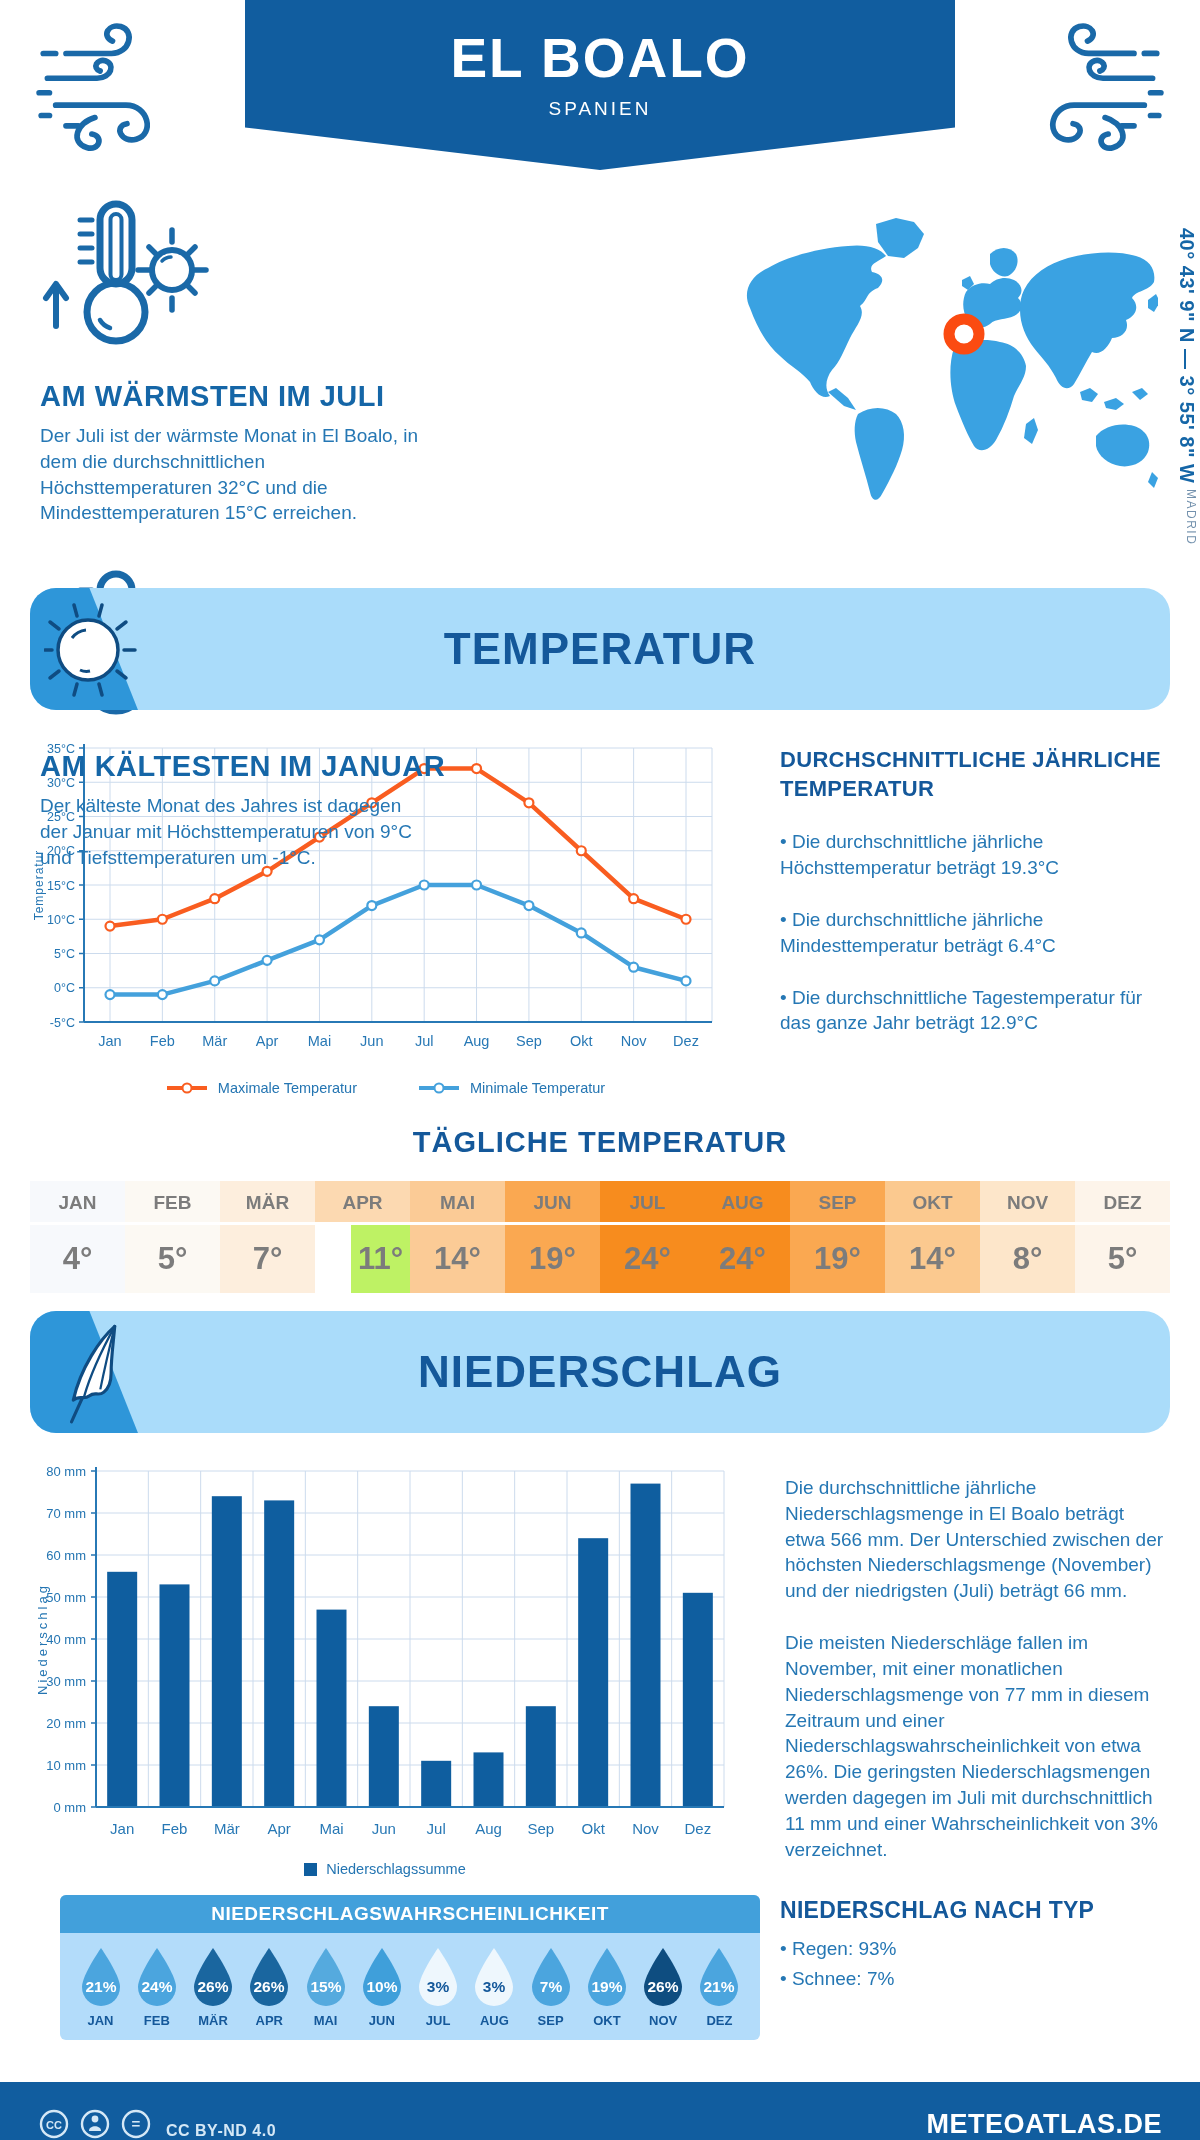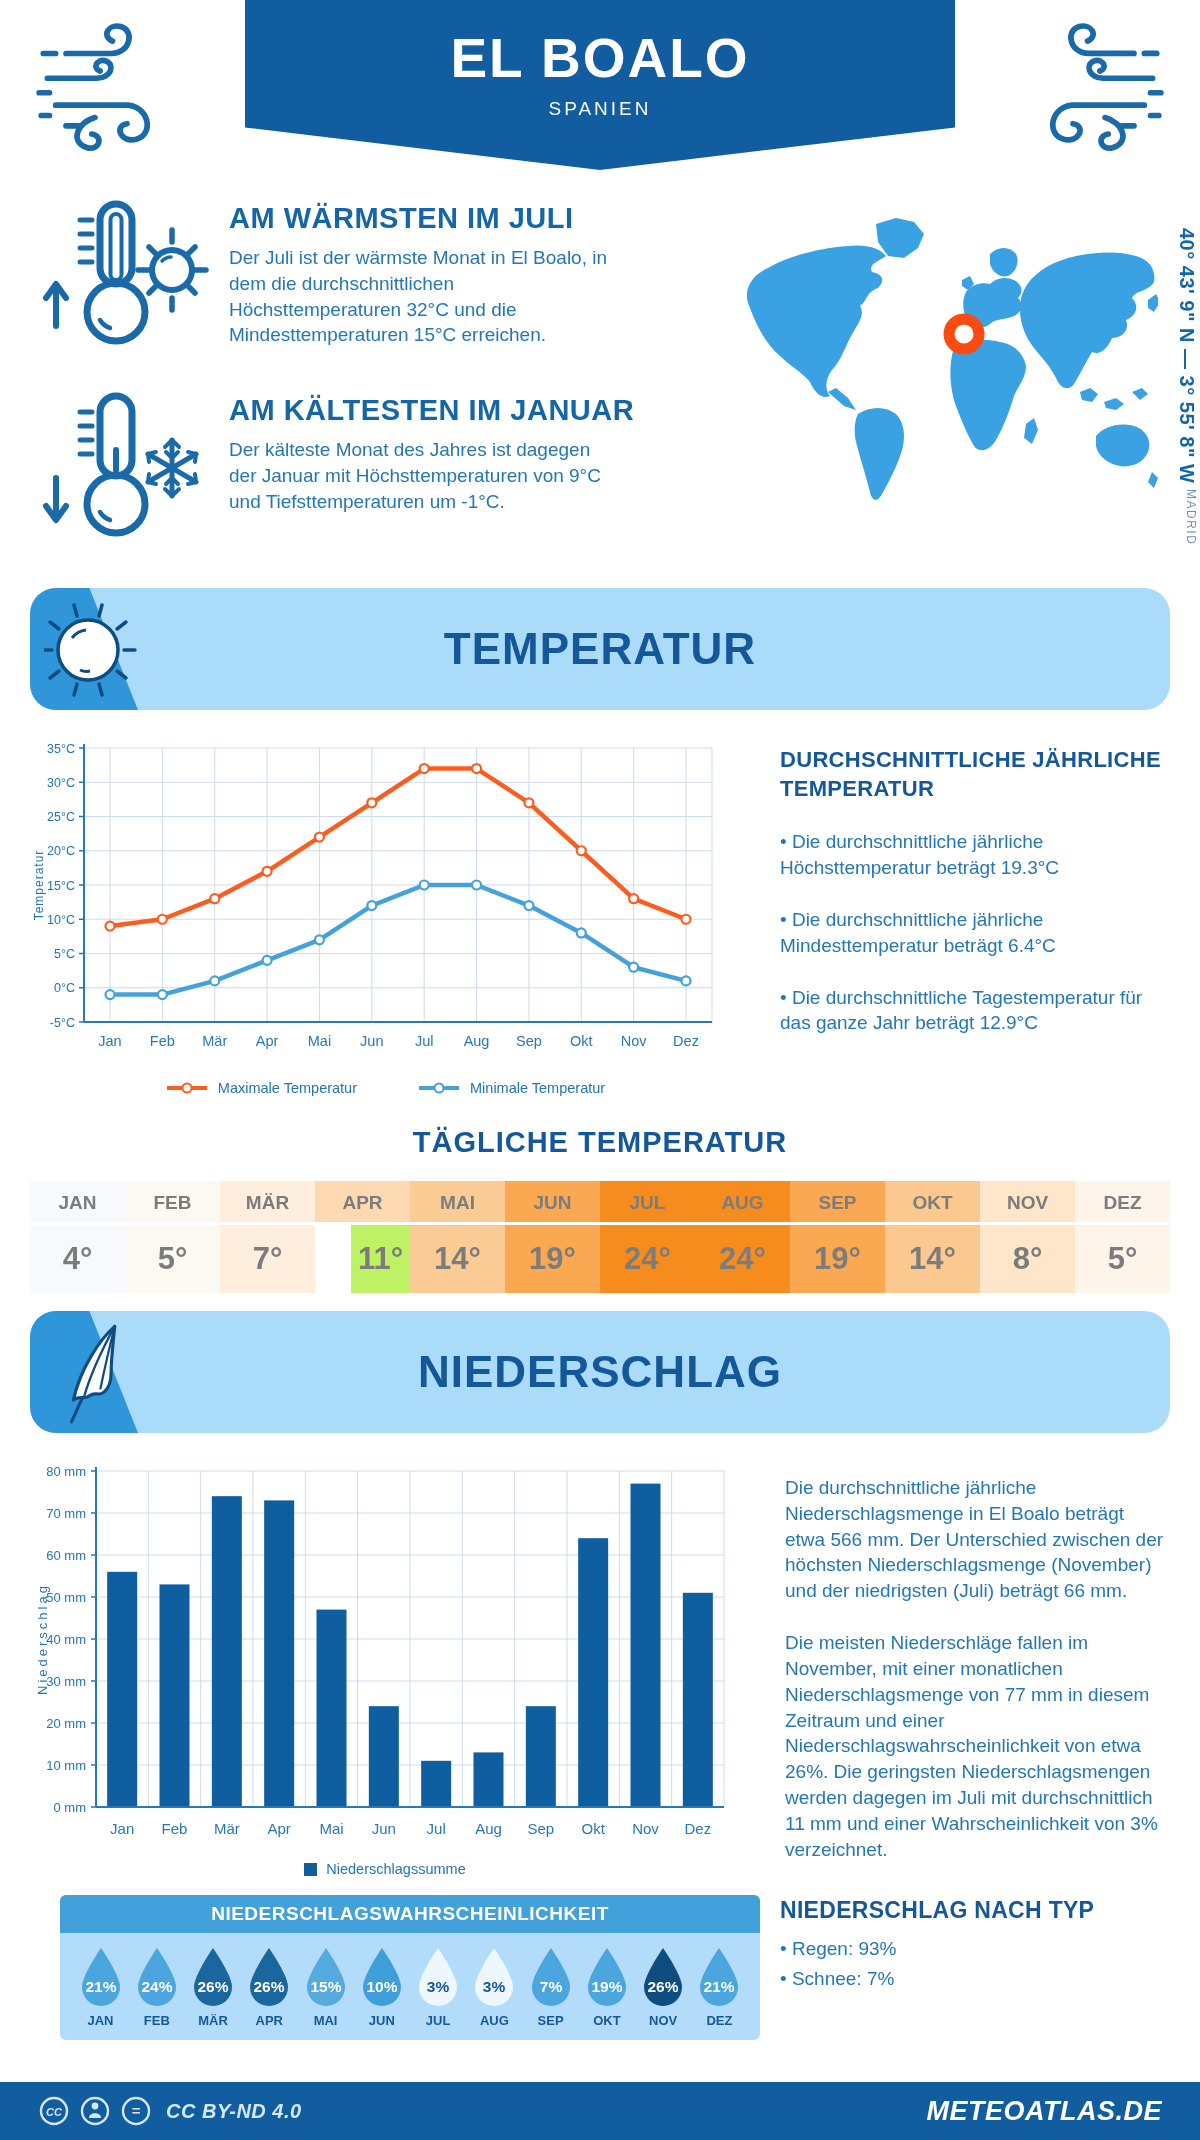--- a/index.html
+++ b/index.html
@@ -25,21 +25,21 @@
   .wind.left{left:35px;}
   .wind.right{right:35px;transform:scaleX(-1);}
   .loc-banner{position:absolute;left:245px;top:0;width:710px;height:170px;background:var(--blue-dark);
     clip-path:polygon(0 0,100% 0,100% 75%,50% 100%,0 75%);text-align:center;color:#fff;}
   .loc-banner h1{margin:26px 0 0;font-size:55px;letter-spacing:2px;font-weight:bold;}
   .loc-banner .sub{margin-top:8px;font-size:19px;letter-spacing:3px;}
 
   
   .intro{position:relative;height:400px;}
   .facts{position:absolute;left:40px;top:28px;width:680px;}
-  .fact{display:flex;gap:19px;margin-bottom:42px;}
+  .fact{display:flex;gap:28px;margin-bottom:42px;flex-direction:column;}
   .fact-icon{flex:none;width:170px;height:150px;}
   .fact-body h2{margin:4px 0 10px;font-size:29px;color:var(--heading);letter-spacing:0.5px;}
   .fact-body p{margin:0;font-size:19px;line-height:1.36;color:var(--body);max-width:380px;}
   .map-wrap{position:absolute;right:42px;top:26px;width:430px;height:330px;}
   .map-wrap svg{width:430px;height:330px;}
   .coords{position:absolute;right:-40px;top:32px;height:320px;writing-mode:vertical-rl;display:flex;gap:6px;}
   .coords .big{font-size:20px;font-weight:bold;color:var(--heading);letter-spacing:0.5px;}
   .coords .city{font-size:12px;color:#7391ad;letter-spacing:1.5px;}
 
   
@@ -82,23 +82,23 @@
   
   .prob-panel{width:700px;margin:18px 0 0 30px;background:var(--panel-light);border-radius:6px;overflow:hidden;}
   .prob-header{height:38px;line-height:38px;text-align:center;background:var(--prob-header);color:#fff;
     font-size:19px;font-weight:bold;letter-spacing:0.5px;}
   .drops{display:flex;justify-content:space-between;padding:12px 14px 12px;}
   .drop-item{width:53px;text-align:center;}
   .drop-item .month{margin-top:2px;font-size:13px;font-weight:bold;color:#14589a;}
 
   
   .footer{position:absolute;left:0;right:0;bottom:0;height:58px;background:var(--blue-dark);
-    display:flex;align-items:center;padding:0 38px;color:#d5e8f6;font-style:italic;}
+    display:flex;align-items:flex-end;padding:0 38px;color:#d5e8f6;}
   .cc-icons{display:flex;align-items:center;gap:9px;}
-  .license{margin-left:14px;font-size:20px;font-weight:bold;letter-spacing:0.5px;}
+  .license{margin-left:14px;font-size:16px;font-weight:bold;letter-spacing:0.5px;}
   .site{margin-left:auto;color:#fff;font-size:27px;font-weight:bold;letter-spacing:0.5px;}
 
   .ic{stroke:#1a69a8;fill:none;stroke-linecap:round;stroke-linejoin:round;}
 </style>
 </head>
 <body>
 
 <div class="page">
 
   <div class="header">

